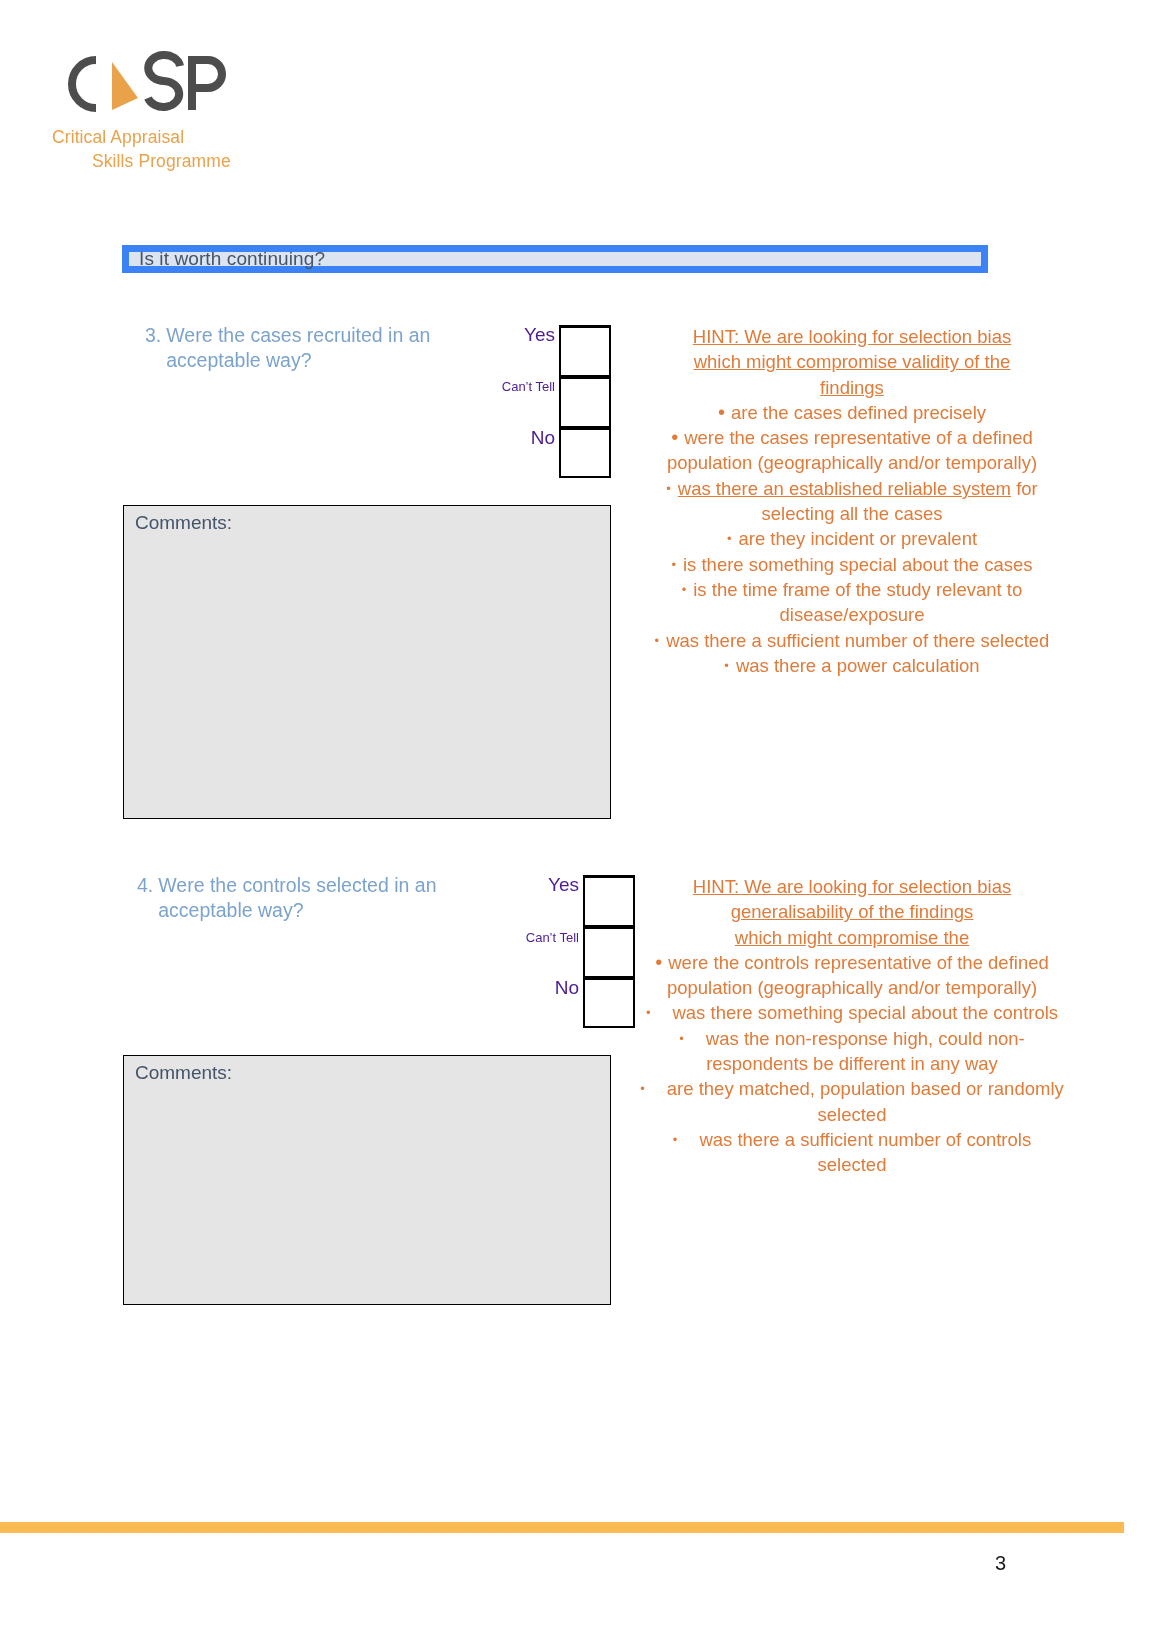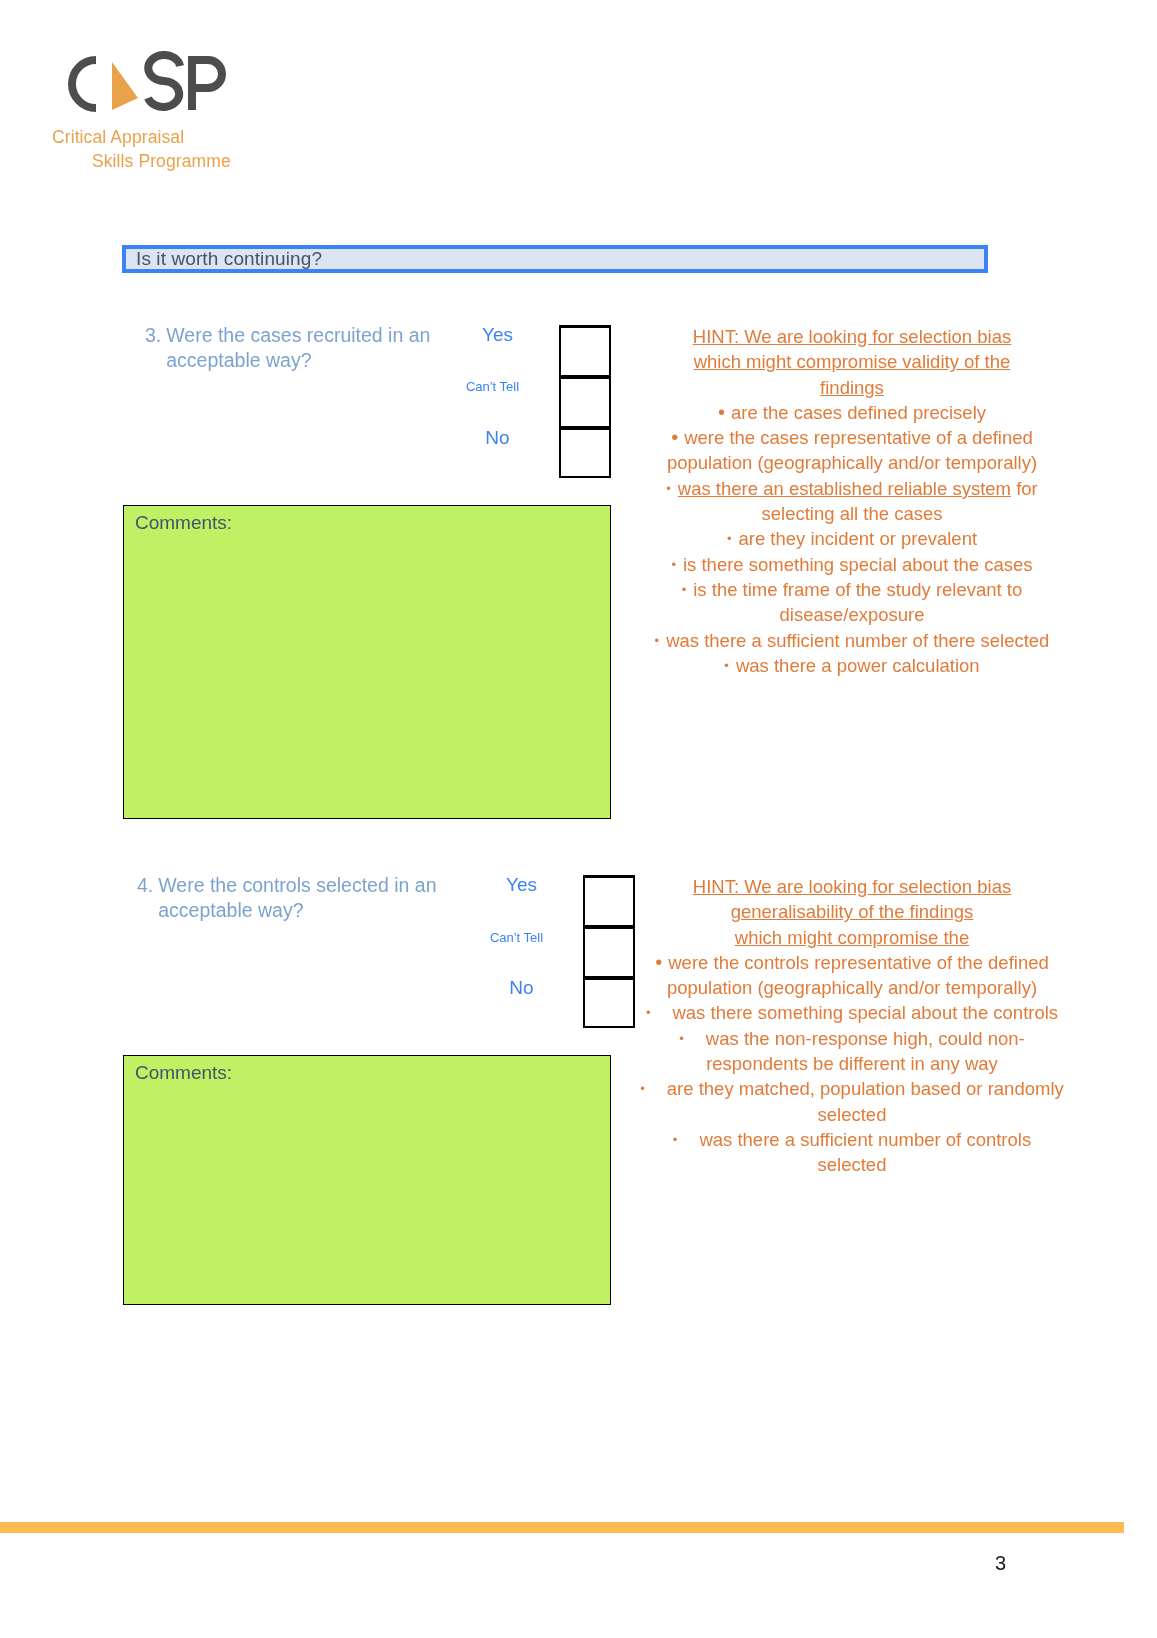--- a/index.html
+++ b/index.html
@@ -44,21 +44,21 @@
   .logo-sub .l2 { display: block; padding-left: 40px; }
 
   
   .section-bar {
     position: absolute;
     left: 122px;
     top: 245px;
     width: 866px;
     height: 28px;
     background: #DCE4F1;
-    border: 4px solid #3b82f6;
+    border: 7px solid #3b82f6;
     display: flex;
     align-items: center;
     padding-left: 10px;
   }
   .section-bar-text {
     color: #44546A;
     font-size: 19px;
     letter-spacing: .1px;
   }
 
@@ -72,22 +72,22 @@
     color: #7BA3CE;
     font-size: 19.5px;
     line-height: 25px;
   }
   .q-num { color: #7BA3CE; flex: 0 0 auto; }
   .q-text { flex: 1 1 auto; }
 
   
   .ans-label {
     position: absolute;
-    text-align: center;
-    color: #3b82f6;
+    text-align: right;
+    color: #4c1d95;
     font-size: 19px;
     line-height: 22px;
     white-space: nowrap;
   }
   .ans-label.small { font-size: 13px; }
 
   
   .cb-stack {
     position: absolute;
     border-left: 2px solid #000;
@@ -98,21 +98,21 @@
     border-top: 3px solid #000;
     border-bottom: 1px solid #000;
     background: #ffffff;
   }
   .cb-cell:last-child { border-bottom: 2px solid #000; }
 
   
   .comments-box {
     position: absolute;
     border: 1.5px solid #000;
-    background: #bef264;
+    background: #e5e5e5;
   }
   .comments-label {
     position: absolute;
     left: 11px;
     top: 6px;
     color: #44546A;
     font-size: 19px;
   }
 
   

